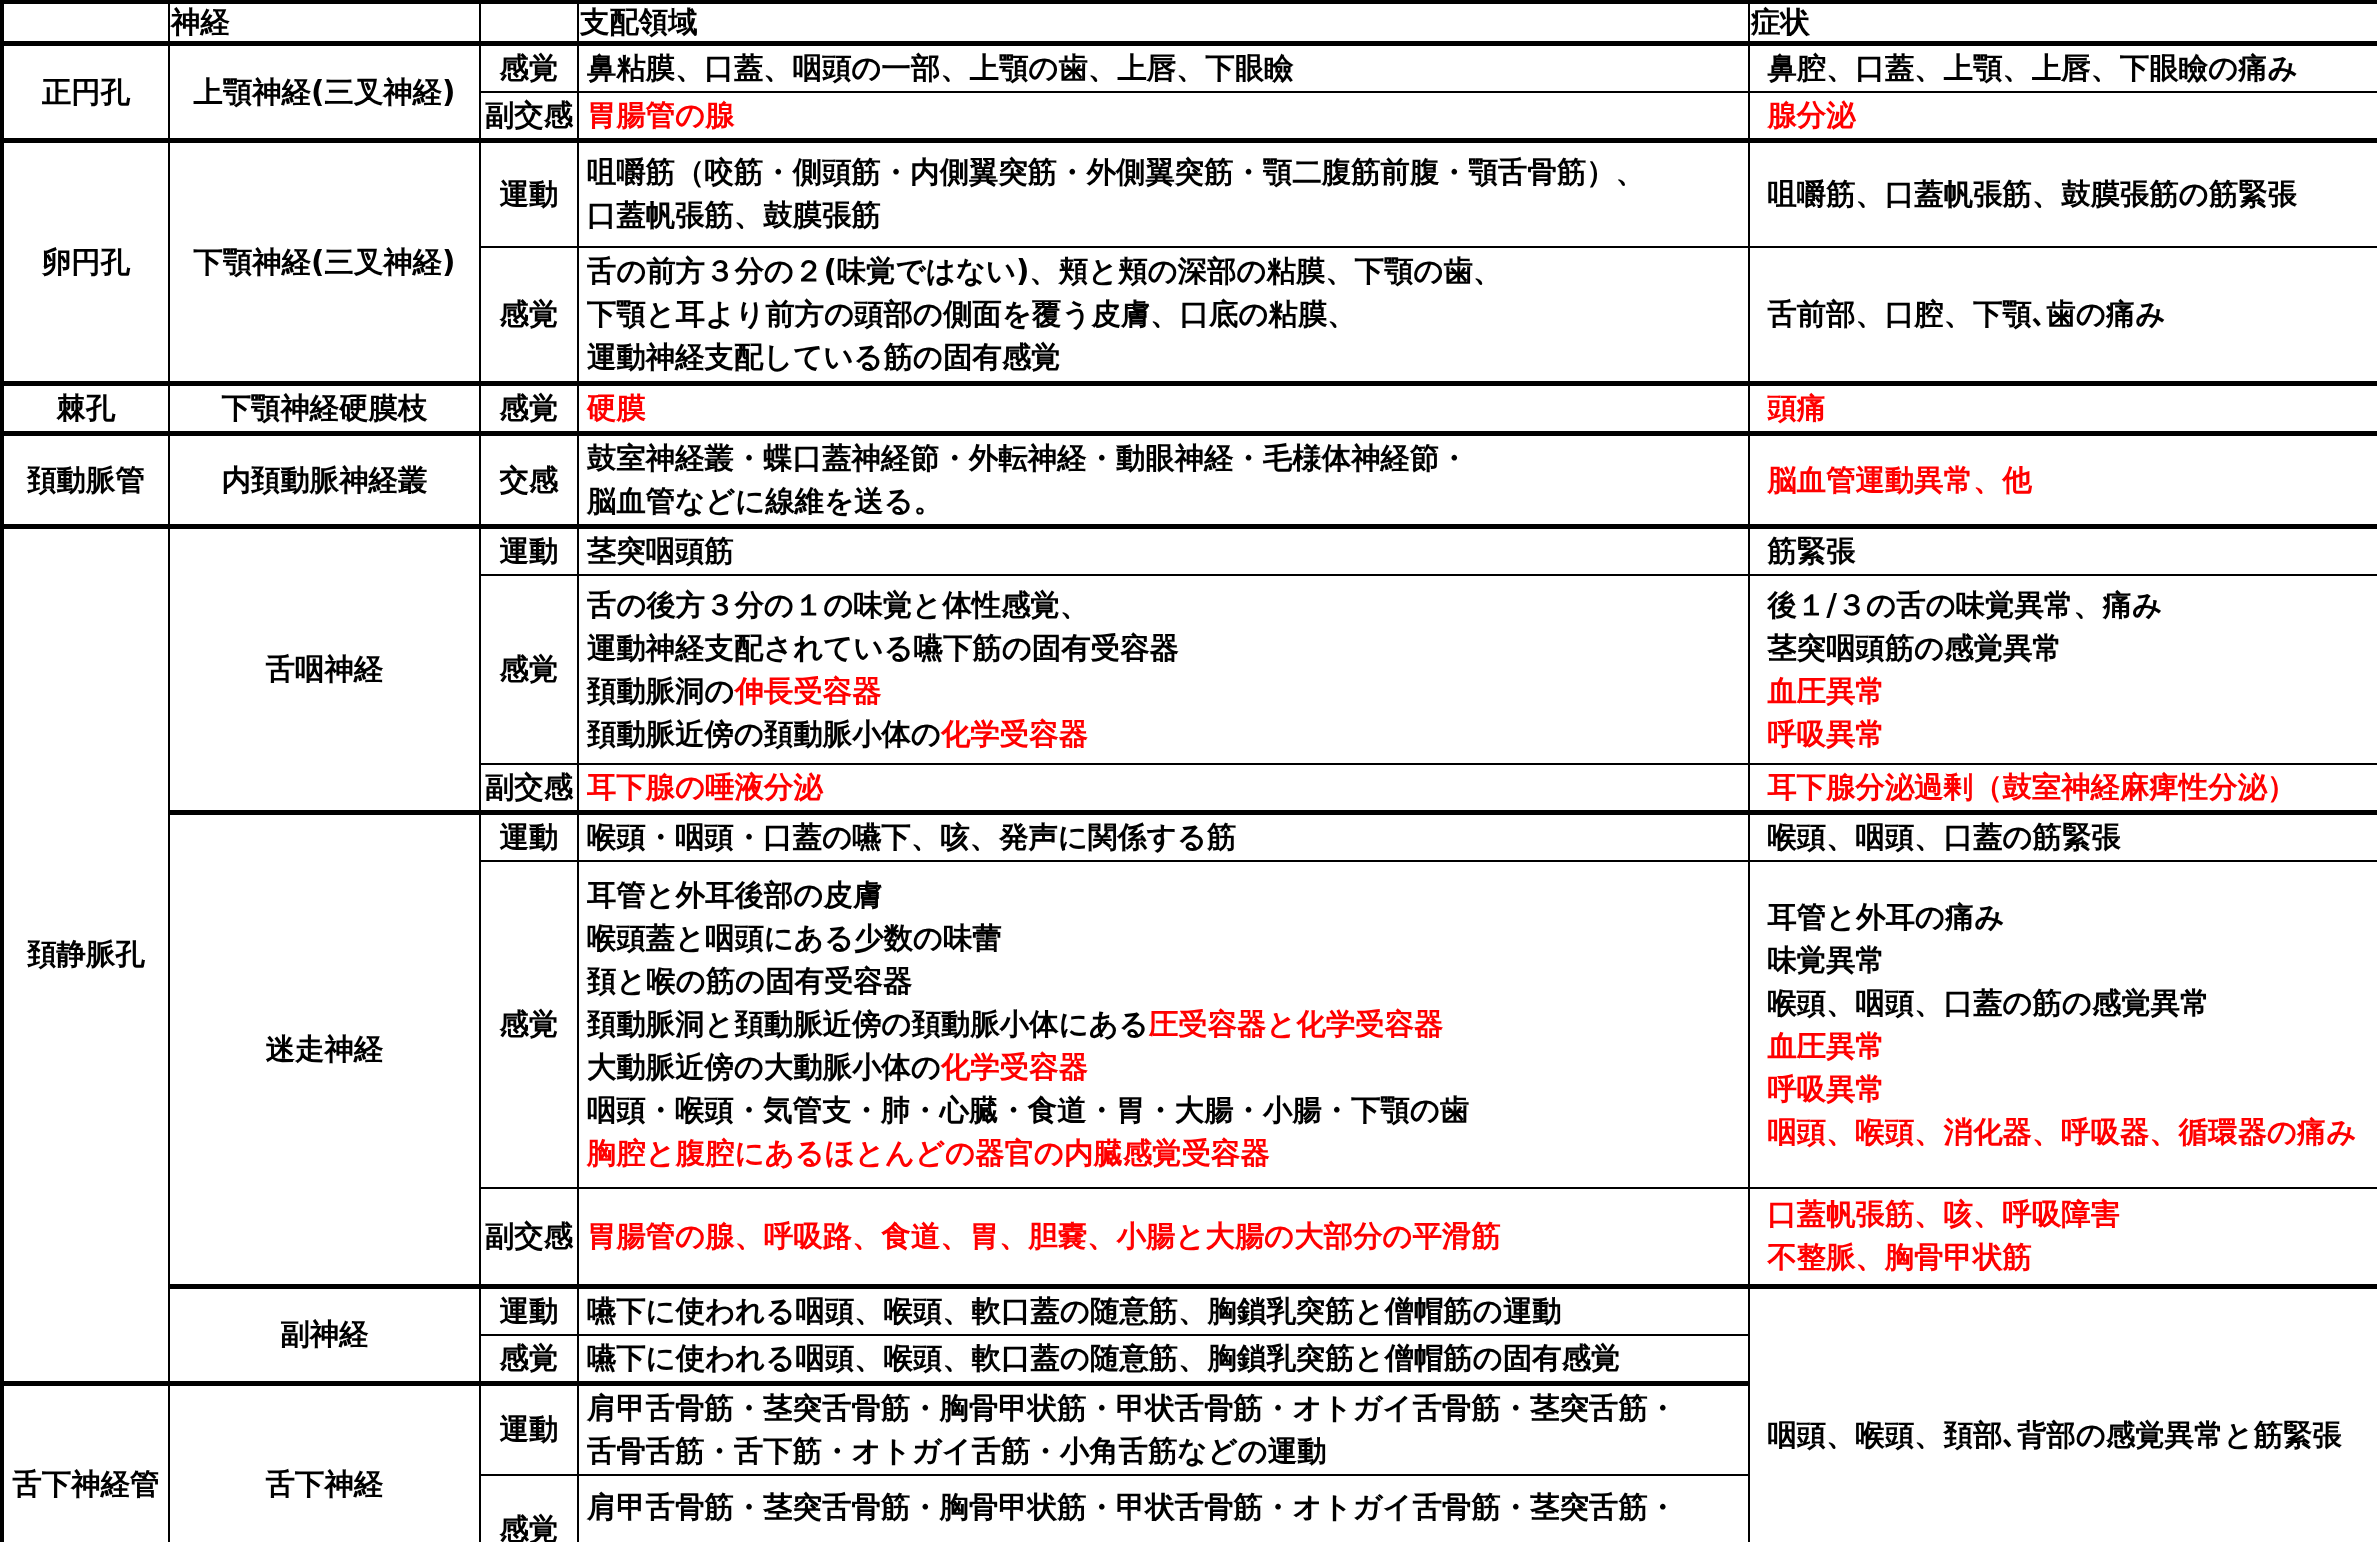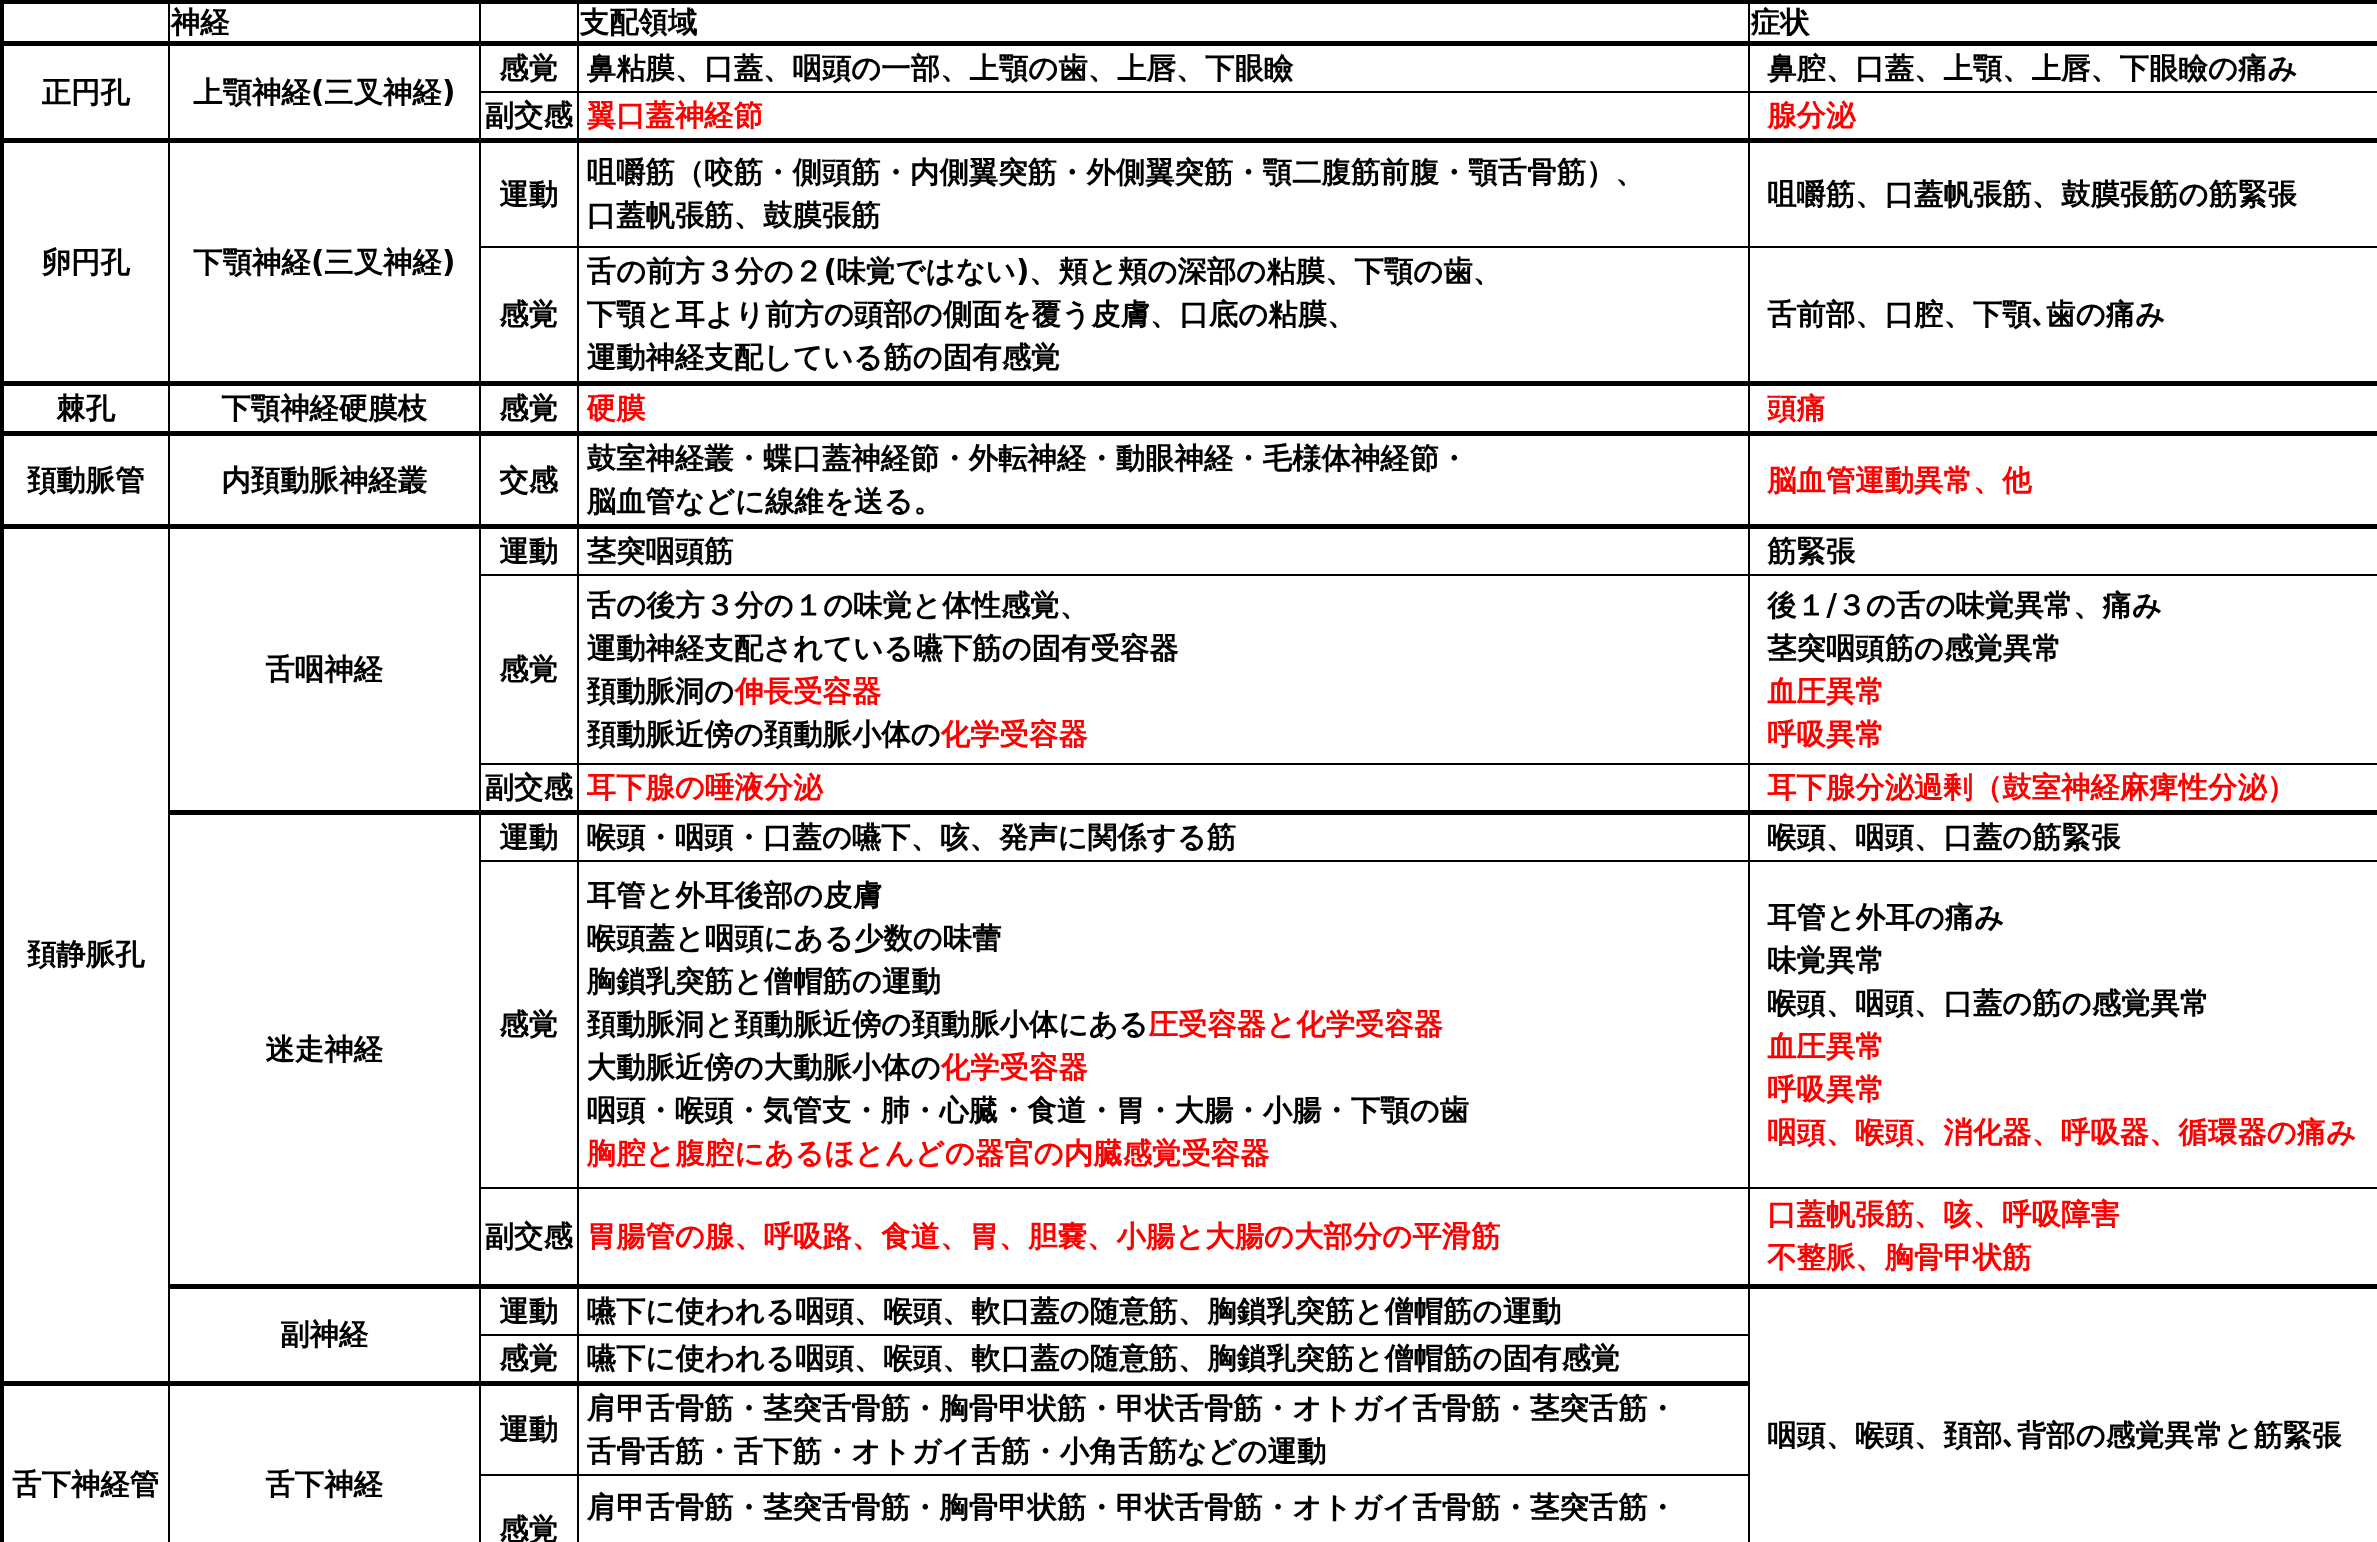--- a/index.html
+++ b/index.html
@@ -47,21 +47,21 @@
     <td class="symp thick-top">
           <div class="line">
             <span>鼻腔、口蓋、上顎、上唇、下眼瞼の痛み</span>
           </div>
         </td>
   </tr>
   <tr style="height:46px">
     <td class="c">副交感</td>
     <td class="terr">
           <div class="line">
-            <span class="red">翼口蓋神経節</span>
+            <span class="red">胃腸管の腺</span>
           </div>
         </td>
     <td class="symp">
           <div class="line">
             <span class="red">腺分泌</span>
           </div>
         </td>
   </tr>
 
   <tr style="height:106px">
@@ -216,21 +216,21 @@
   <tr style="height:327px">
     <td class="c">感覚</td>
     <td class="terr">
           <div class="line">
             <span>耳管と外耳後部の皮膚</span>
           </div>
           <div class="line">
             <span>喉頭蓋と咽頭にある少数の味蕾</span>
           </div>
           <div class="line">
-            <span>胸鎖乳突筋と僧帽筋の運動</span>
+            <span>頚と喉の筋の固有受容器</span>
           </div>
           <div class="line">
             <span>頚動脈洞と頚動脈近傍の頚動脈小体にある</span>
             <span class="red">圧受容器と化学受容器</span>
           </div>
           <div class="line">
             <span>大動脈近傍の大動脈小体の</span>
             <span class="red">化学受容器</span>
           </div>
           <div class="line">

